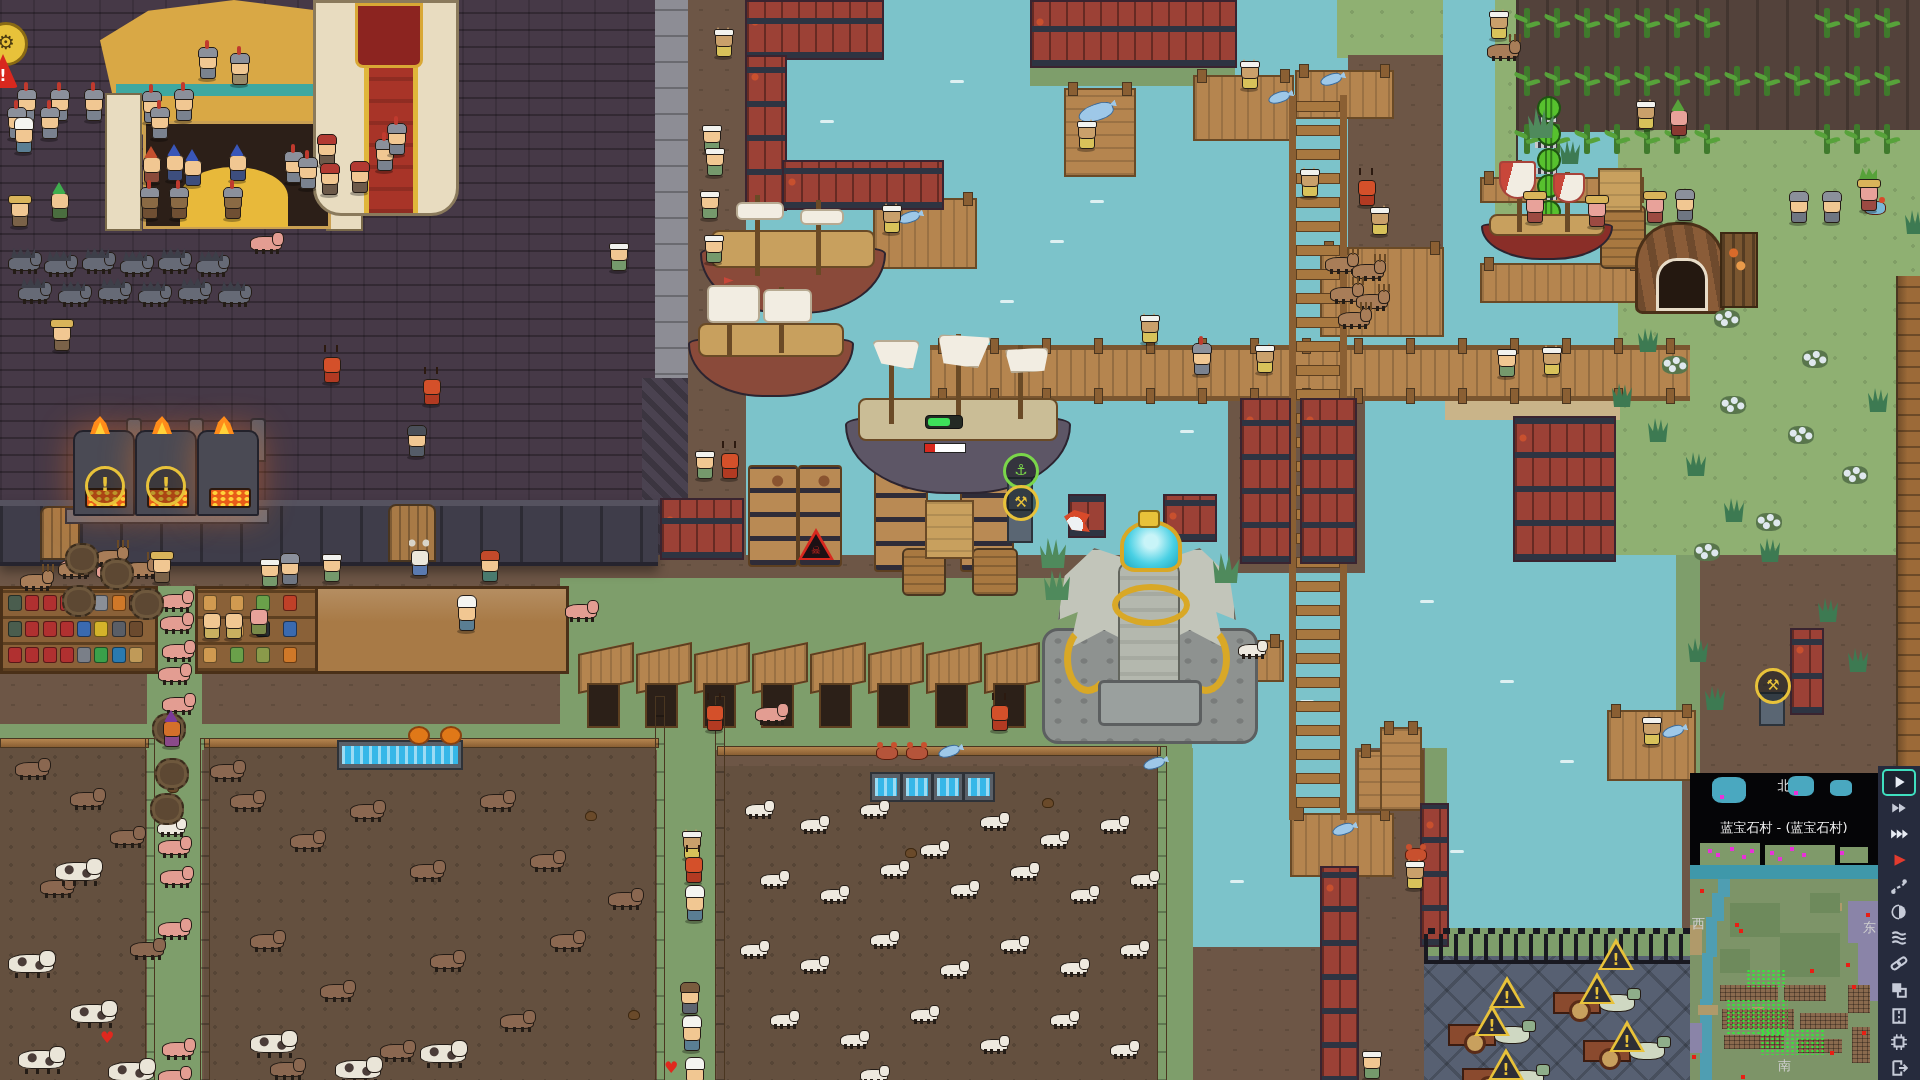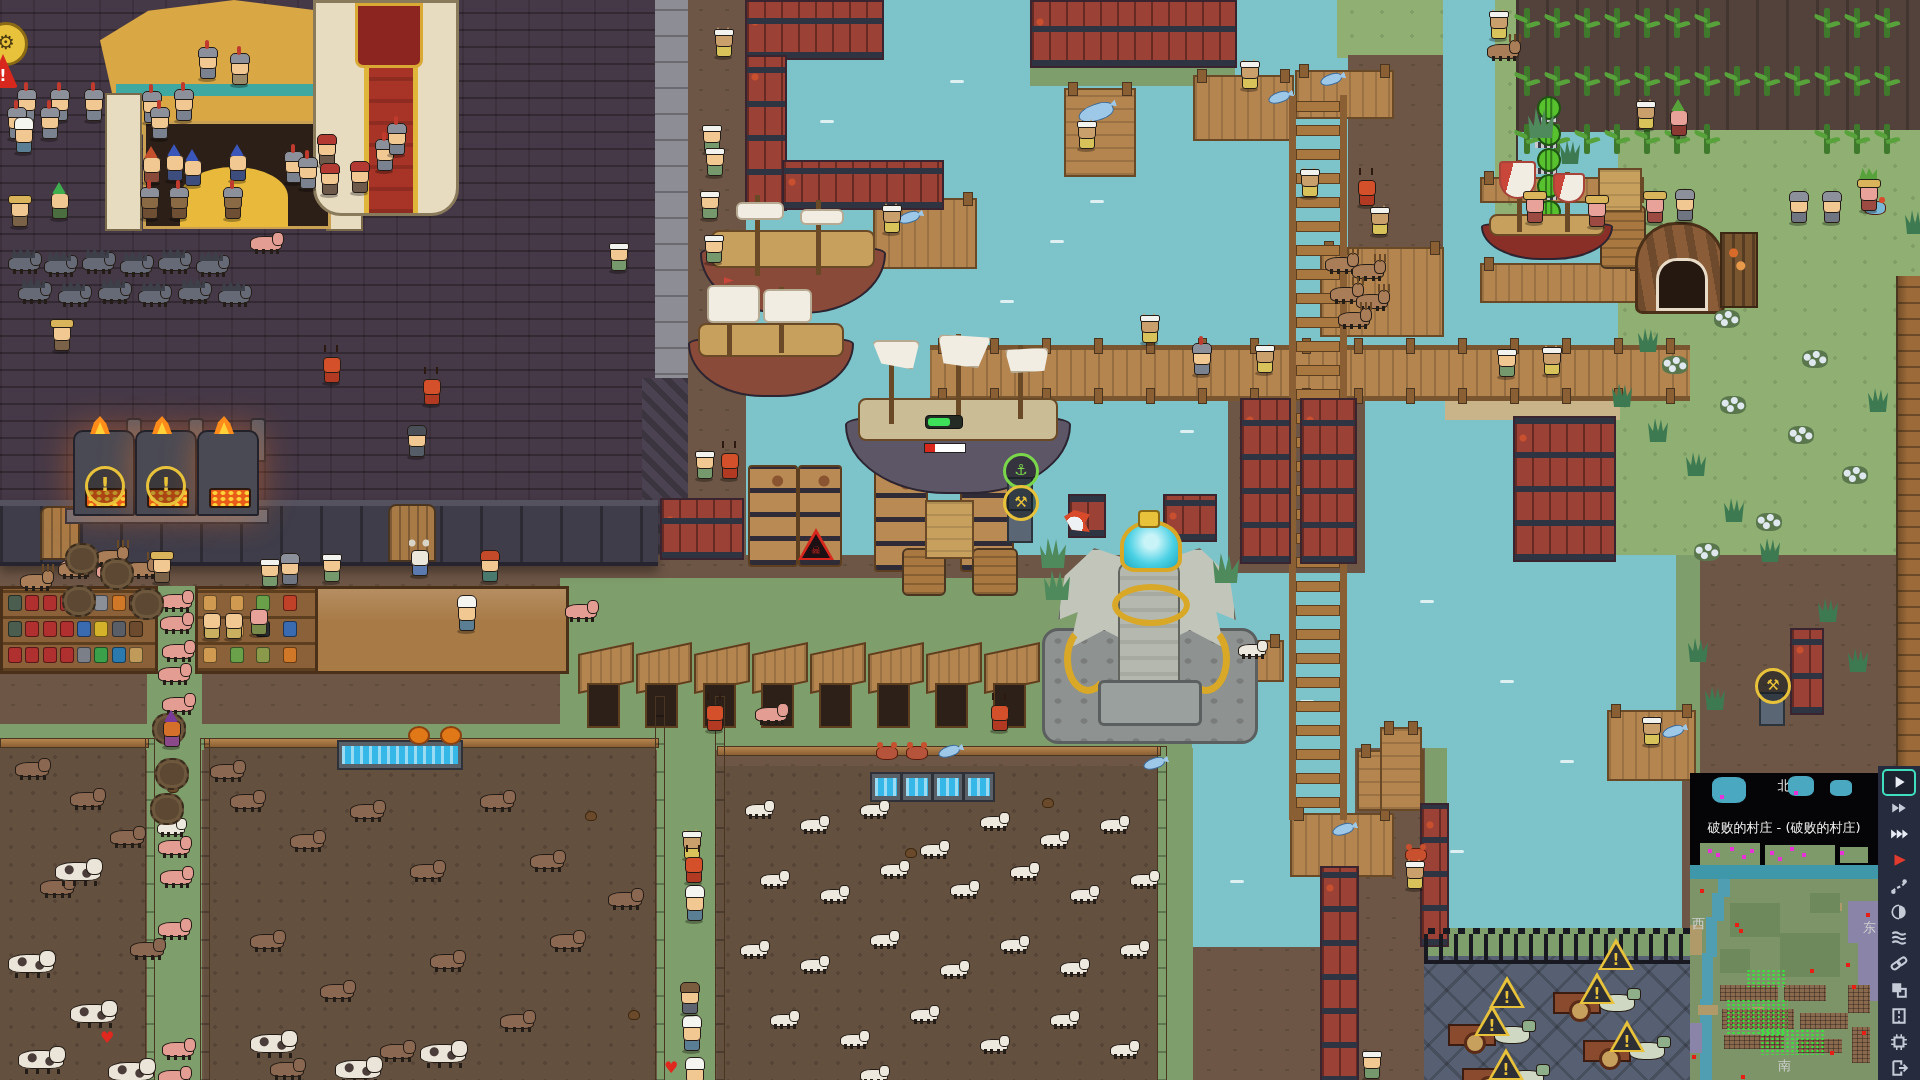--- a/index.html
+++ b/index.html
@@ -2016,21 +2016,21 @@
       <div class="signpost" style="left: 1007px; top: 477px;"></div>
       <div class="plaque green" style="left: 1003px; top: 453px;">⚓</div>
       <div class="signpost" style="left: 1007px; top: 509px;"></div>
       <div class="plaque yellow" style="left: 1003px; top: 485px;">⚒</div>
       <div class="signpost" style="left: 1759px; top: 692px;"></div>
       <div class="plaque yellow" style="left: 1755px; top: 668px;">⚒</div>
     </div>
 
   <aside id="minimap">
     <div class="mm-n">北</div>
-    <div class="mm-title">破败的村庄 - (破败的村庄)</div>
+    <div class="mm-title">蓝宝石村 - (蓝宝石村)</div>
     <div id="mmMap" style="position:absolute;inset:0;">
         <div class="mf mf-isl" style="left: 22px; top: 4px; width: 34px; height: 26px;"></div>
         <div class="mf mf-isl" style="left: 98px; top: 3px; width: 26px; height: 20px;"></div>
         <div class="mf mf-isl" style="left: 140px; top: 7px; width: 22px; height: 16px;"></div>
         <div class="mf mf-band" style="left: 10px; top: 70px; width: 60px; height: 22px;"></div>
         <div class="mf mf-band" style="left: 75px; top: 72px; width: 70px; height: 20px;"></div>
         <div class="mf mf-band" style="left: 150px; top: 74px; width: 28px; height: 16px;"></div>
         <div class="mf mf-teal" style="left: 0px; top: 92px; width: 188px; height: 14px;"></div>
         <div class="mf mf-base" style="left: 0px; top: 106px; width: 188px; height: 201px;"></div>
         <div class="mf mf-river" style="left: 28px; top: 106px; width: 12px; height: 18px;"></div>

